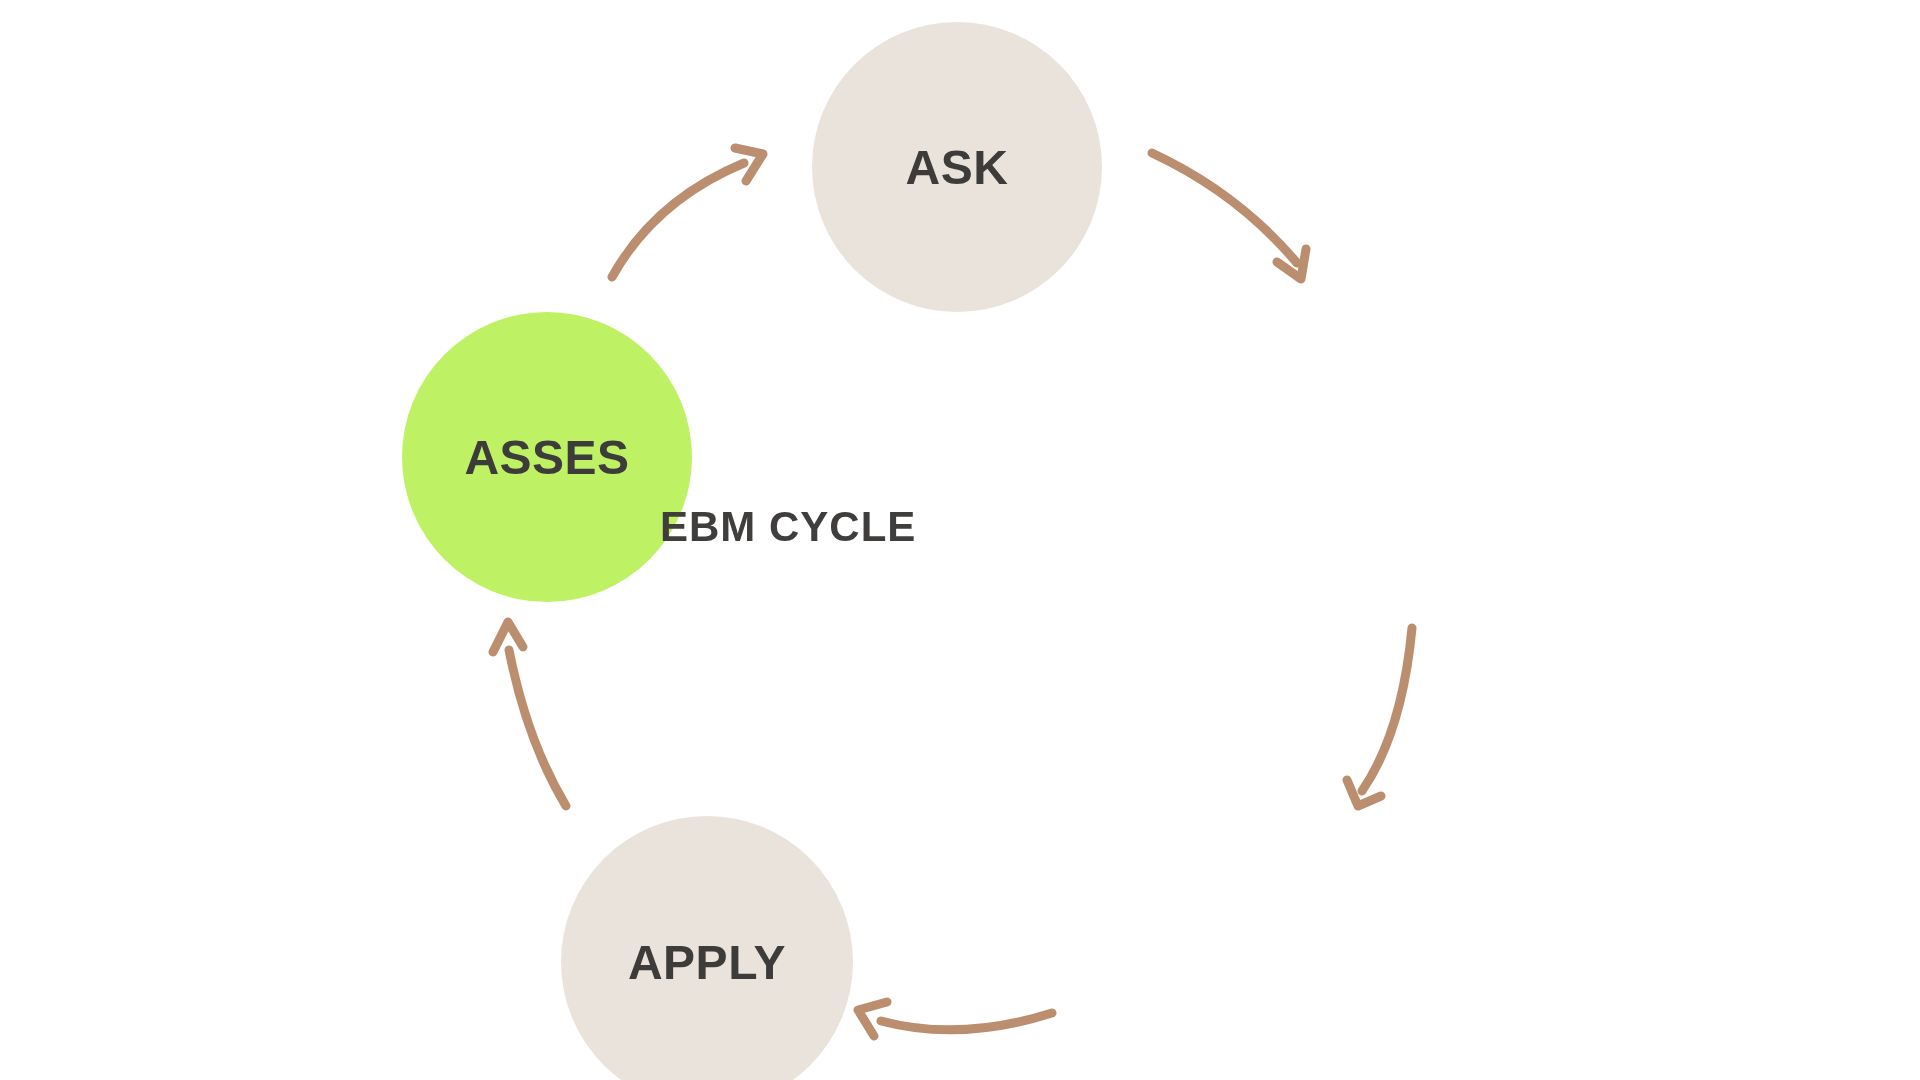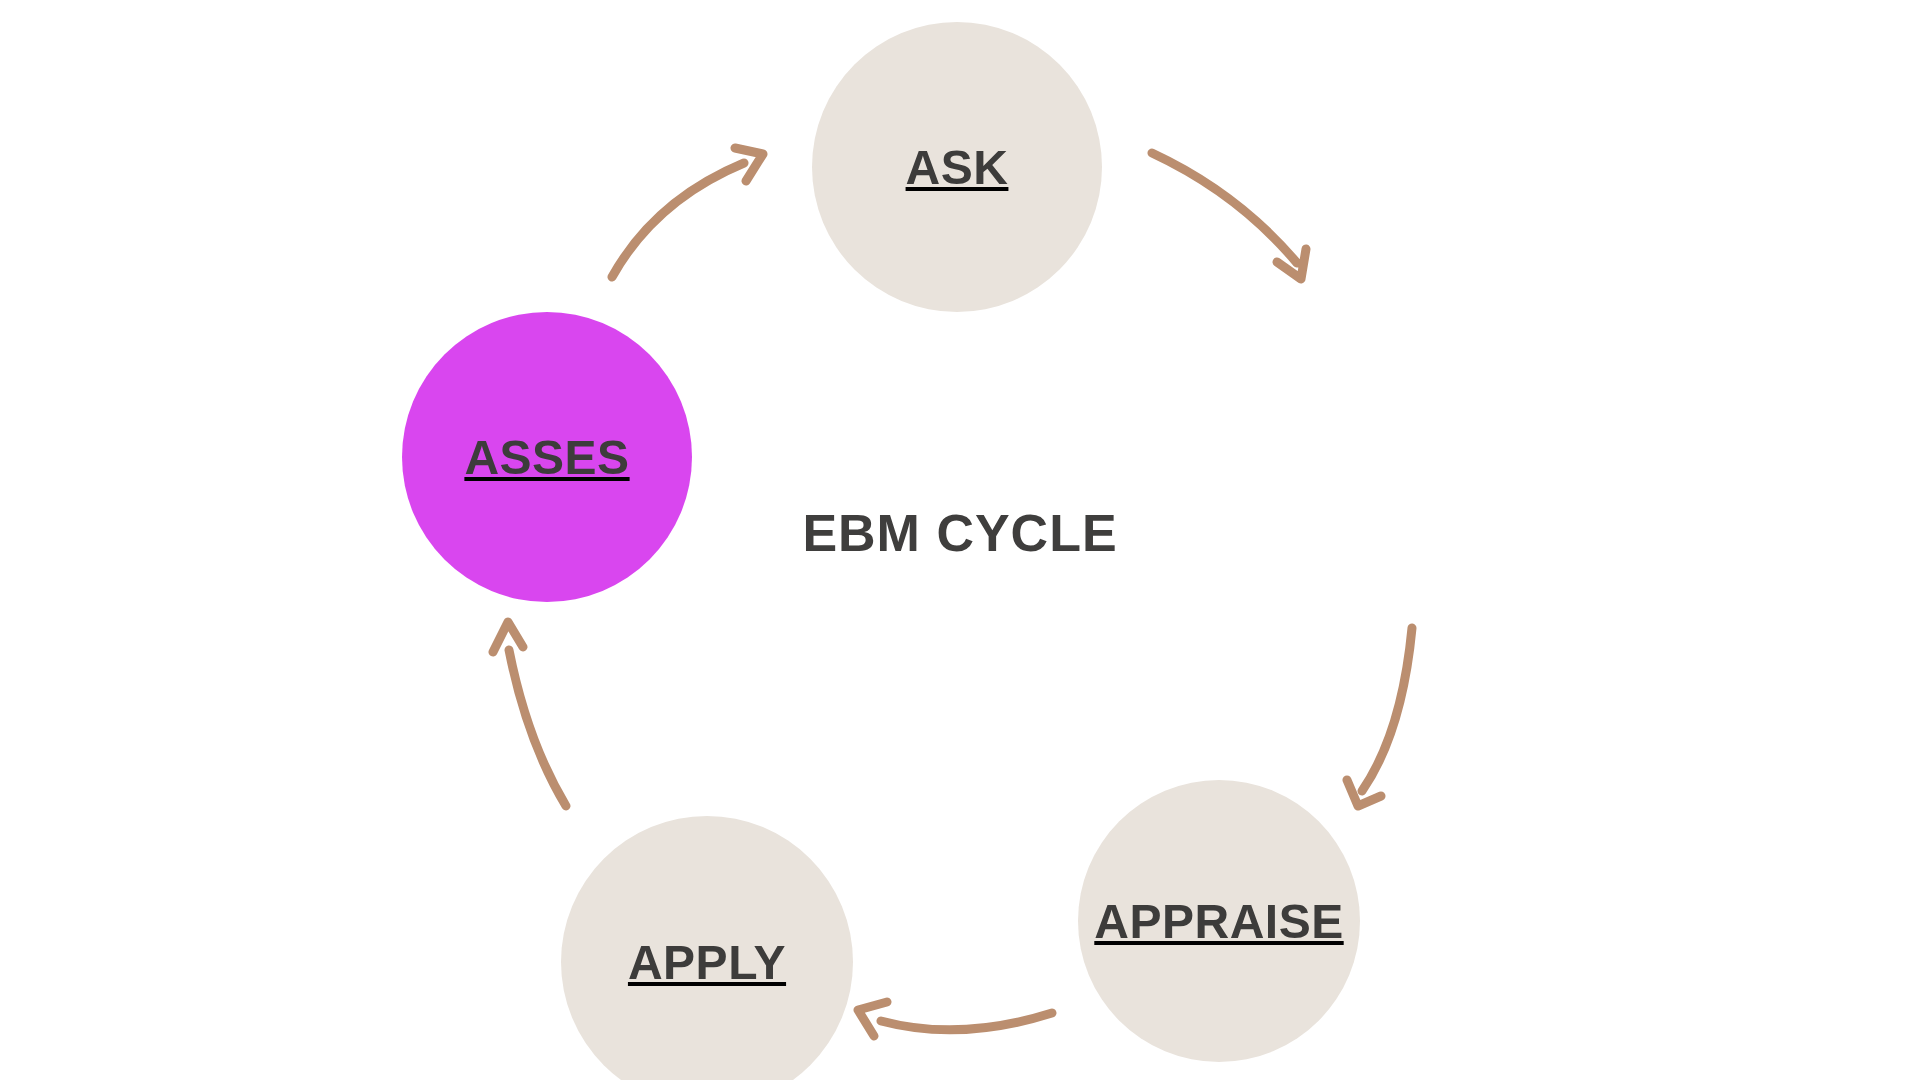--- a/index.html
+++ b/index.html
@@ -14,45 +14,44 @@
     height: 1080px;
     background: #ffffff;
     overflow: hidden;
   }
   .node {
     position: absolute;
     border-radius: 50%;
     display: flex;
     align-items: center;
     justify-content: center;
-    text-decoration: underline;
   }
   .node--light { background: #e9e3dc; }
-  .node--tan   { background: #d946ef; }
+  .node--tan   { background: #bef264; }
   .node__label {
     font-weight: bold;
     font-size: 48px;
     letter-spacing: 0.5px;
     color: #3d3c3b;
     user-select: none;
     white-space: nowrap;
   }
   .node--ask      { left: 812px;  top: 22px;  width: 290px; height: 290px; }
   .node--acquire  { left: 1236px; top: 313px; width: 290px; height: 290px; }
   .node--appraise { left: 1078px; top: 780px; width: 282px; height: 282px; }
   .node--apply    { left: 561px;  top: 816px; width: 292px; height: 292px; }
   .node--asses    { left: 402px;  top: 312px; width: 290px; height: 290px; }
   .diagram-title {
     position: absolute;
     left: 660px;
     top: 503px;
     width: 600px;
-    text-align: center;
+    text-align: left;
     font-weight: bold;
-    font-size: 52px;
+    font-size: 42px;
     letter-spacing: 1px;
     color: #3f3e3d;
     user-select: none;
     white-space: nowrap;
   }
   .arrows {
     position: absolute;
     left: 0;
     top: 0;
     width: 1920px;
@@ -78,23 +77,20 @@
     <path class="arrow" d="M 1412 628 Q 1402 733 1362 791 M 1347 780 L 1358 806 L 1381 796"></path>
     <path class="arrow" d="M 1052 1013 Q 960 1042 881 1021 M 887 1002 L 858 1010 L 874 1036"></path>
     <path class="arrow" d="M 566 806 Q 527 741 509 650 M 493 652 L 508 622 L 523 647"></path>
   </svg>
 
   <div class="node node--light node--ask">
     <span class="node__label">ASK</span>
   </div>
 
 
-  <div class="node node--light node--appraise">
-    <span class="node__label">APPRAISE</span>
-  </div>
 
   <div class="node node--light node--apply">
     <span class="node__label">APPLY</span>
   </div>
 
   <div class="node node--tan node--asses">
     <span class="node__label">ASSES</span>
   </div>
 
   <div class="diagram-title">EBM CYCLE</div>

